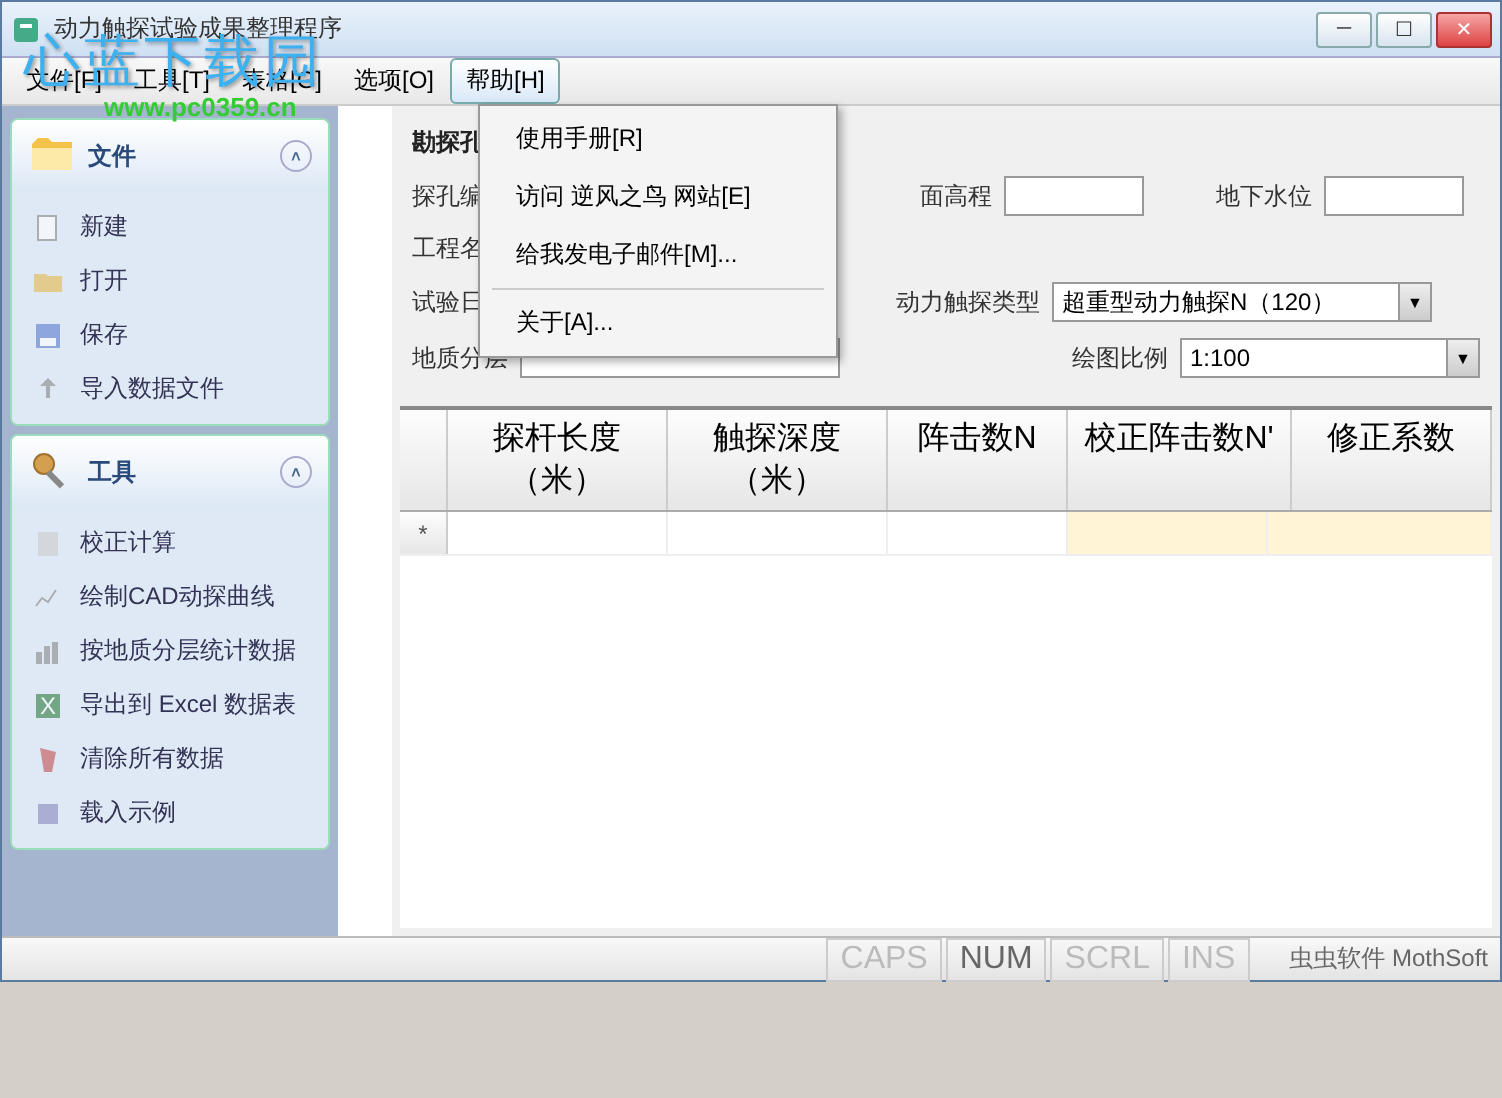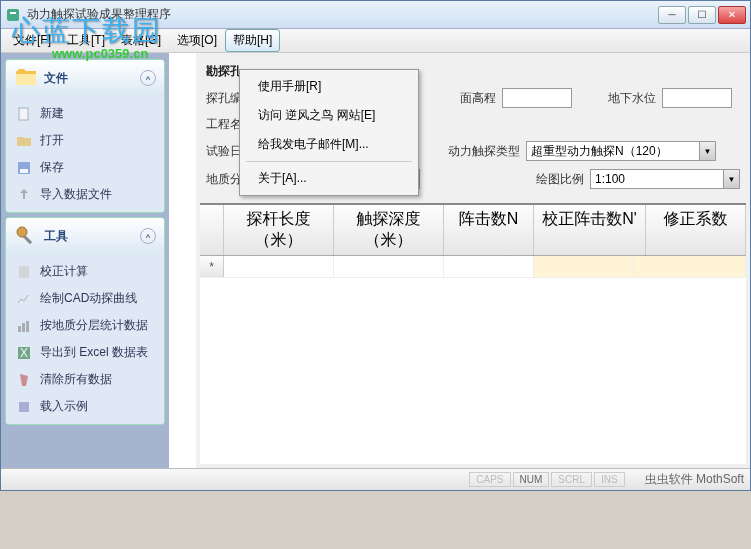--- a/index.html
+++ b/index.html
@@ -11,21 +11,21 @@
 .titlebar .icon { width: 16px; height: 16px; margin-right: 6px; }
 .titlebar .title { flex: 1; color: #333; font-size: 12px; }
 .winbtns { display: flex; gap: 2px; }
 .winbtn { width: 28px; height: 18px; background: linear-gradient(#fefefe,#d8e4f0); border: 1px solid #8aa; border-radius: 2px; display:flex; align-items:center; justify-content:center; font-size:10px; color:#333; }
 .winbtn.close { background: linear-gradient(#f7a5a5,#d44); color:#fff; border-color:#a33; }
 
 .menubar { height: 24px; background: linear-gradient(#f8f8f8,#e8e8e8); display:flex; align-items:flex-start; padding-left: 4px; border-bottom: 1px solid #ccc; position: relative; }
 .menuitem { padding: 3px 8px; cursor: default; }
 .menuitem.active { background: linear-gradient(#fff,#d8e8f8); border: 1px solid #7aa; border-radius: 3px; padding: 2px 7px; }
 
-.dropdown { position: absolute; top: 40px; left: 238px; width: 180px; background: #f4f4f4; border: 1px solid #999; box-shadow: 2px 2px 4px rgba(0,0,0,.3); z-index: 100; padding: 2px; }
+.dropdown { position: absolute; top: 23px; left: 238px; width: 180px; background: #f4f4f4; border: 1px solid #999; box-shadow: 2px 2px 4px rgba(0,0,0,.3); z-index: 100; padding: 2px; }
 .dropdown .dmi { padding: 6px 16px; cursor: default; }
 .dropdown .sep { height:1px; background:#ccc; margin: 2px 4px; }
 
 .body { flex:1; display:flex; background:#fff; overflow:hidden;gap:27px; }
 
 .sidebar { width: 190px; background: #a5b5cf; display:flex; flex-direction:column; padding: 6px 4px; gap:4px; }
 .panel { background: linear-gradient(#f8fbff,#e2ecf7); border: 1px solid #9db; border-radius: 4px; overflow:hidden; }
 .panel-header { display:flex; align-items:center; padding: 6px 8px; background: linear-gradient(#fff,#dce8f5); font-weight:bold; font-size:14px; color:#2a4a7a; }
 .panel-header .picon { width:24px; height:24px; margin-right:6px; display:flex; align-items:center; justify-content:center; }
 .panel-header .chev { margin-left:auto; width:16px; height:16px; border:1px solid #aac; border-radius:50%; display:flex; align-items:center; justify-content:center; font-size:8px; color:#468; }
@@ -47,21 +47,21 @@
 .grid-header { display:flex; background: linear-gradient(#fdfdfd,#e6e6e6); border-bottom:1px solid #aaa; }
 .gh { border-right:1px solid #ccc; padding:4px 6px; text-align:center; font-size:16px; }
 .gh.rowsel { width:24px; }
 .grid-row { display:flex; height:22px; border-bottom:1px solid #eee; }
 .gc { border-right:1px solid #eee; }
 .gc.rowsel { width:24px; background:linear-gradient(#fdfdfd,#e6e6e6); border-right:1px solid #ccc; display:flex; align-items:center; justify-content:center; color:#555; }
 .gc.hl { background:#fff4d6; }
 
 .statusbar { height:22px; background:linear-gradient(#f8f8f8,#e4e4e4); border-top:1px solid #bbb; display:flex; align-items:center; padding:0 6px; font-size:11px; color:#666; }
 .statusbar .spacer { flex:1; }
-.statusbar .ind { border:1px solid #ccc; padding:1px 6px; margin-left:2px; font-size:10px; }
+.statusbar .ind { border:1px solid #ccc; padding:1px 6px; margin-left:2px; font-size:16px; }
 .statusbar .ind.off { color:#bbb; }
 
 .watermark { position:absolute; top:12px; left:12px; pointer-events:none; }
 .watermark .wm1 { color:#3db0f0; font-size:28px; font-weight:normal; text-shadow:1px 1px 2px rgba(0,0,0,.4); letter-spacing:2px; }
 .watermark .wm2 { color:#33cc33; font-size:13px; font-weight:bold; margin-left:40px; margin-top:-4px; }
 </style>
 </head>
 <body>
 
 <div class="window">

